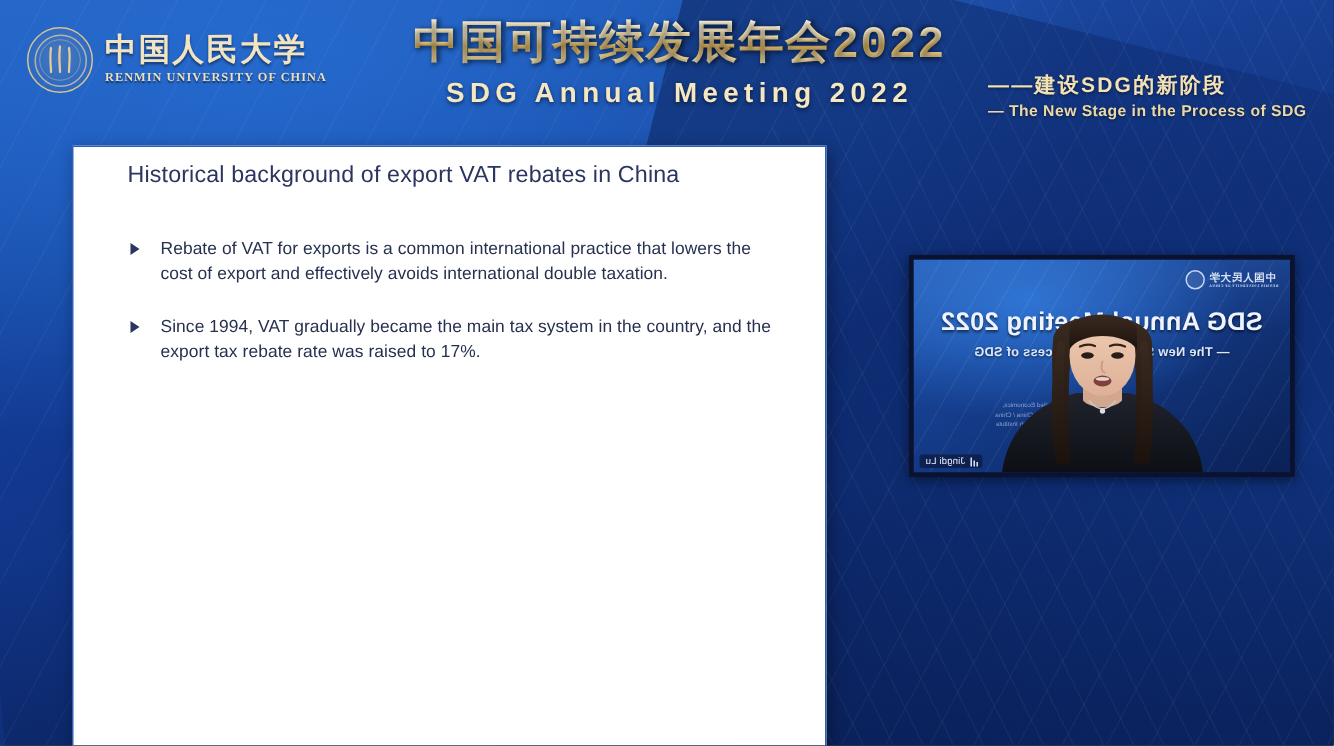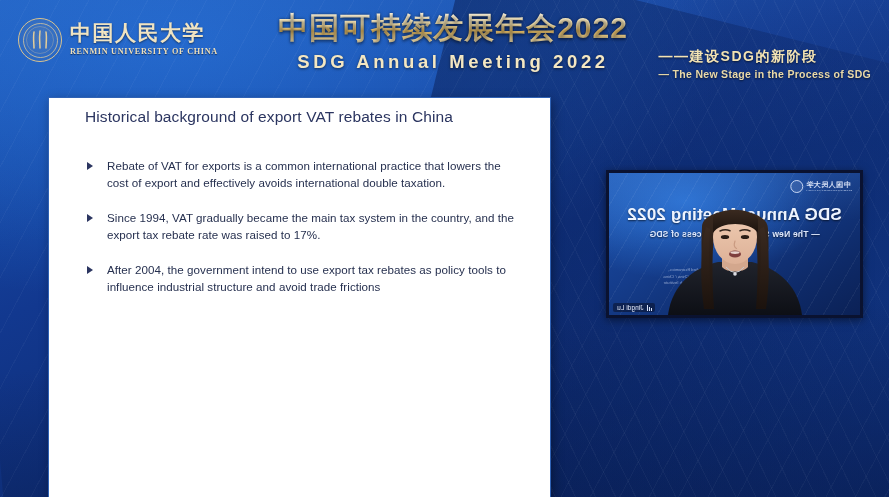--- a/index.html
+++ b/index.html
@@ -114,21 +114,21 @@
     color: #ecdfbd;
     letter-spacing: .7px;
     text-shadow: 0 1px 1px rgba(0,0,0,.5);
   }
 
   .title-block {
     position: absolute; left: 258px; top: 8px;
     text-align: center; width: 390px;
   }
   .title-cn {
-    font-family: Liberation Sans, sans-serif;
+    font-family: Liberation Mono, monospace;
     font-size: 30px; font-weight: 700;
     letter-spacing: 1px;
     background: linear-gradient(to bottom, #fff6dd 0%, #f4dfa4 42%, #d9b householder 43%, #e8c677 60%, #f7edcc 100%);
     background: linear-gradient(to bottom, #fffaf0 0%, #f6e3ae 40%, #dcb45f 56%, #f2dba2 78%, #fff8e6 100%);
     -webkit-background-clip: text;
     background-clip: text;
     color: transparent;
     -webkit-text-fill-color: transparent;
     text-shadow: 0 2px 3px rgba(0,0,0,.35);
     white-space: nowrap;
@@ -367,24 +367,20 @@
   <div class="slide">
     <div class="slide-title">Historical background of export VAT rebates in China</div>
     <div class="bullets">
       <div class="bullet">
         <span class="marker"></span>
         <span>Rebate of VAT for exports is a common international practice that lowers the cost of export and effectively avoids international double taxation.</span>
       </div>
       <div class="bullet">
         <span class="marker"></span>
         <span>Since 1994, VAT gradually became the main tax system in the country, and the export tax rebate rate was raised to 17%.</span>
-      </div>
-      <div class="bullet">
-        <span class="marker"></span>
-        <span>After 2004, the government intend to use export tax rebates as policy tools to influence industrial structure and avoid trade frictions</span>
       </div>
     </div>
   </div>
 
   <div class="video-panel">
     <div class="video-inner">
       <div class="vid-band"></div>
       <div class="vid-streaks"></div>
 
       <div class="vid-logo">

